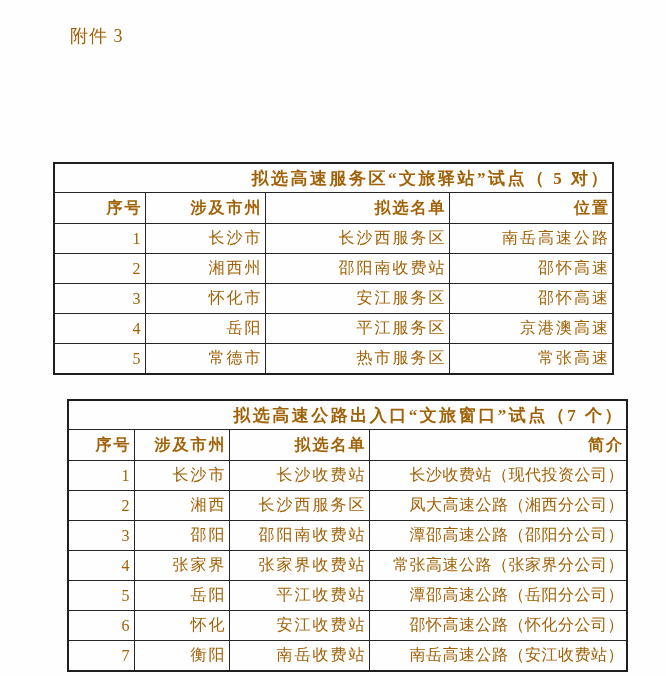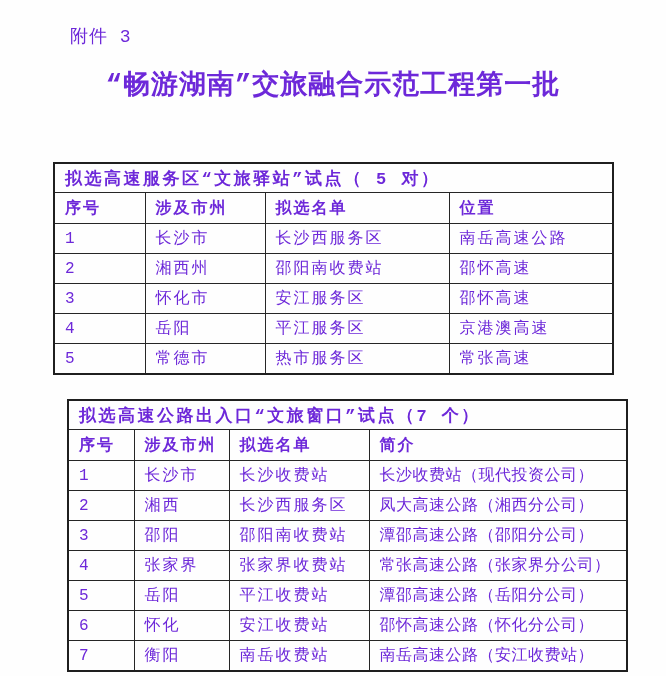--- a/index.html
+++ b/index.html
@@ -5,22 +5,22 @@
   html, body {
     margin: 0;
     padding: 0;
     background: #ffffff;
   }
   .page {
     position: relative;
     width: 666px;
     height: 676px;
     background: #fefefe;
-    font-family: Liberation Mono, monospace;
-    color: #6d28d9;
+    font-family: Liberation Serif, serif;
+    color: #a16207;
     overflow: hidden;
   }
   .attachment {
     position: absolute;
     left: 70px;
     top: 24px;
     font-size: 18px;
     letter-spacing: 1px;
   }
   .doc-title {
@@ -39,25 +39,25 @@
     left: 53px;
     width: 559px;
     border-collapse: collapse;
     table-layout: fixed;
     background: #fefefe;
   }
   .t1 { top: 162px; }
   .t2 { top: 399px; margin-left: 14px; }
   td {
     border: 1.4px solid #262626;
-    text-align: left;
+    text-align: right;
     vertical-align: middle;
     font-size: 16px;
     height: 29px;
-    padding: 0 10px;
+    padding: 0 2px;
     letter-spacing: 2px;
     overflow: hidden;
     white-space: nowrap;
   }
   table { border: 2px solid #1f1f1f; }
   .title-row td {
     font-weight: bold;
     font-size: 17px;
     letter-spacing: 2.5px;
     height: 28px;
@@ -69,21 +69,20 @@
   .t2 td.brief { letter-spacing: 0.5px; }
 </style>
 </head>
 <body>
 
 <div class="page">
 
   <div class="attachment">附件 3</div>
 
   <div class="doc-title">
-    <div>“畅游湖南”交旅融合示范工程第一批</div>
   </div>
 
   <table class="t1">
     <colgroup>
       <col style="width:91px">
         <col style="width:120px">
         <col style="width:184px">
         <col style="width:164px">
     </colgroup>
     <tbody>

